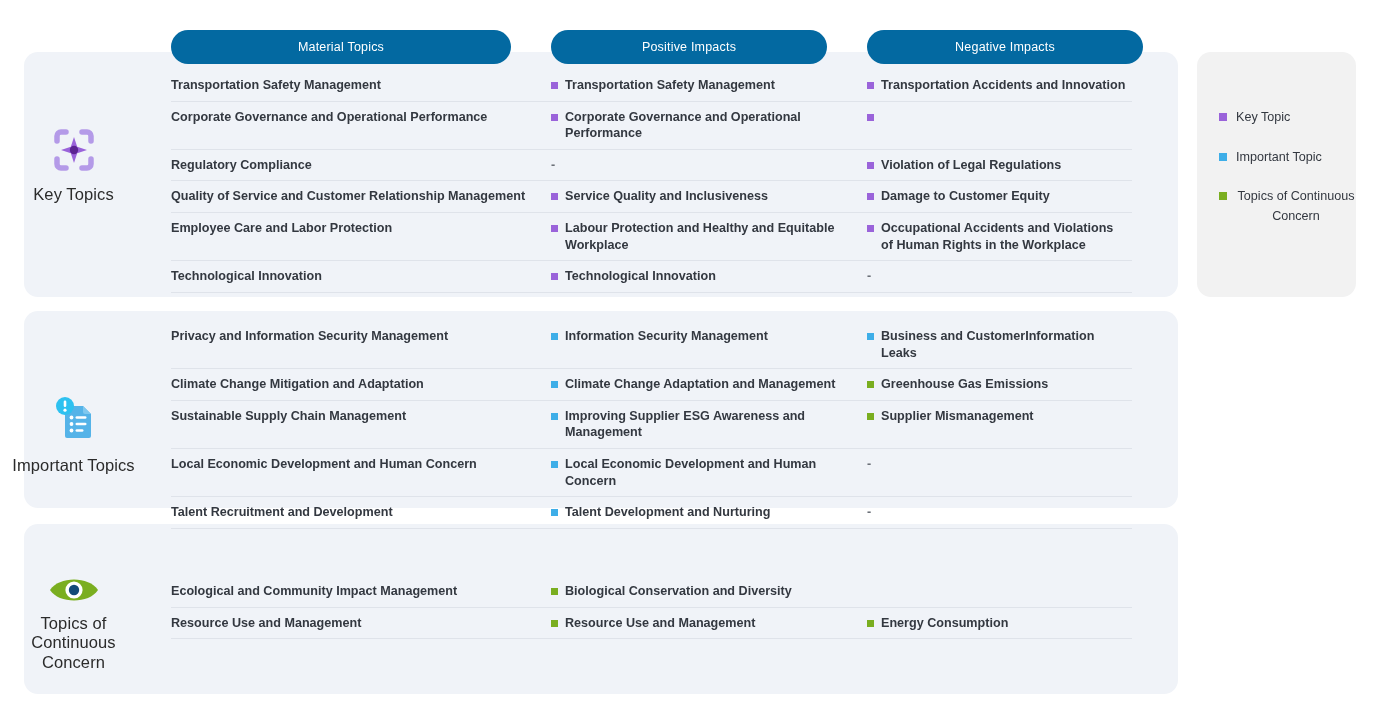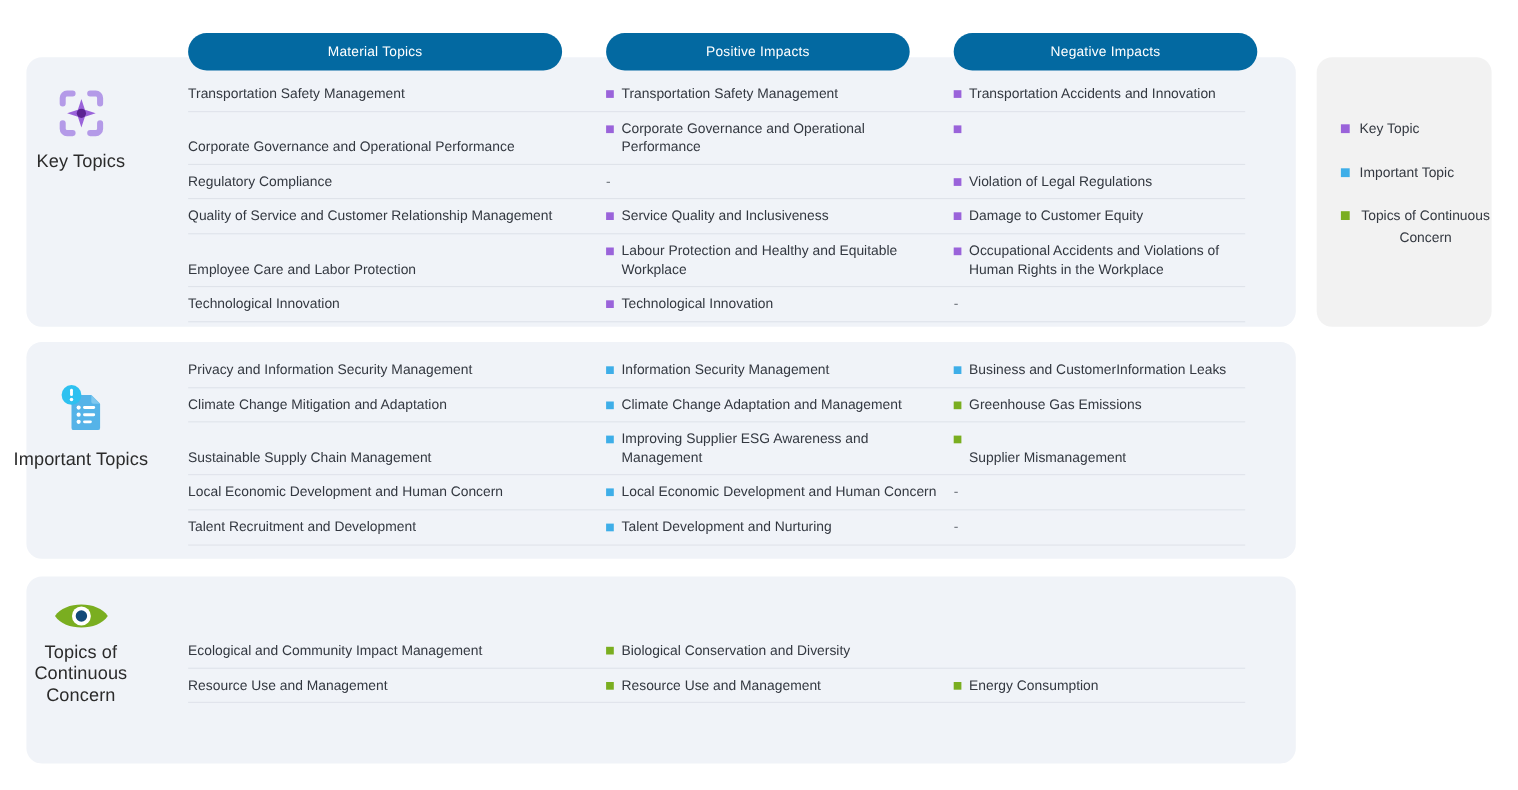--- a/index.html
+++ b/index.html
@@ -34,21 +34,21 @@
     border-radius: 14px;
   }
   .panel-1 { top: 52px;  height: 245px; }
   .panel-2 { top: 311px; height: 197px; }
   .panel-3 { top: 524px; height: 170px; }
 
   
   .cat {
     position: absolute; left: 0; width: 147px;
     display: flex; flex-direction: column; align-items: center;
-    justify-content: flex-start;
+    justify-content: flex-end;
   }
   .cat-icon { margin-bottom: 6px; line-height: 0; }
   .cat-label {
     font-size: 16.5px; color: #2b2b2b; text-align: center;
     line-height: 1.18; letter-spacing: .1px;
   }
   .cat-1 { top: 74px;  height: 130px; }
   .cat-2 { top: 345px; height: 130px; }
   .cat-3 { top: 542px; height: 130px; }
 
@@ -58,25 +58,26 @@
   .tbl-2 { top: 321px; }
   .tbl-3 { top: 576px; }
 
   .trow {
     display: flex; align-items: stretch;
     border-bottom: 1px solid #dfe3ea;
   }
   .trow:last-child { border-bottom: 1px solid #dfe3ea; }
 
   .cell {
-    display: flex; align-items: flex-end;
+    display: flex; align-items: flex-start;
     font-size: 12.6px; color: #333840;
     line-height: 1.32;
     padding: 7px 0;
     min-height: 24px;
+    font-weight: bold;
   }
   .c-material { width: 380px; padding-right: 12px; }
   .c-positive { width: 316px; padding-right: 14px; }
   .c-negative { width: 265px; padding-right: 6px; }
 
   .marker {
     display: inline-block;
     width: 7px; height: 7px;
     flex: 0 0 7px;
     margin-right: 7px;

